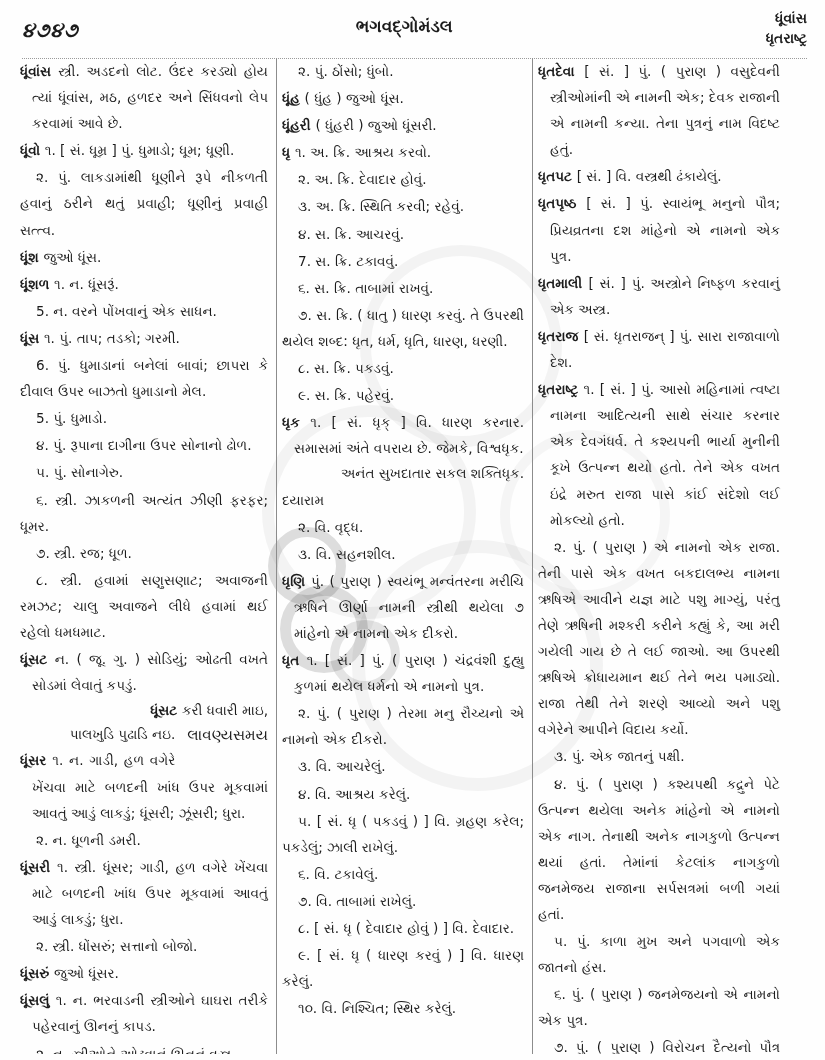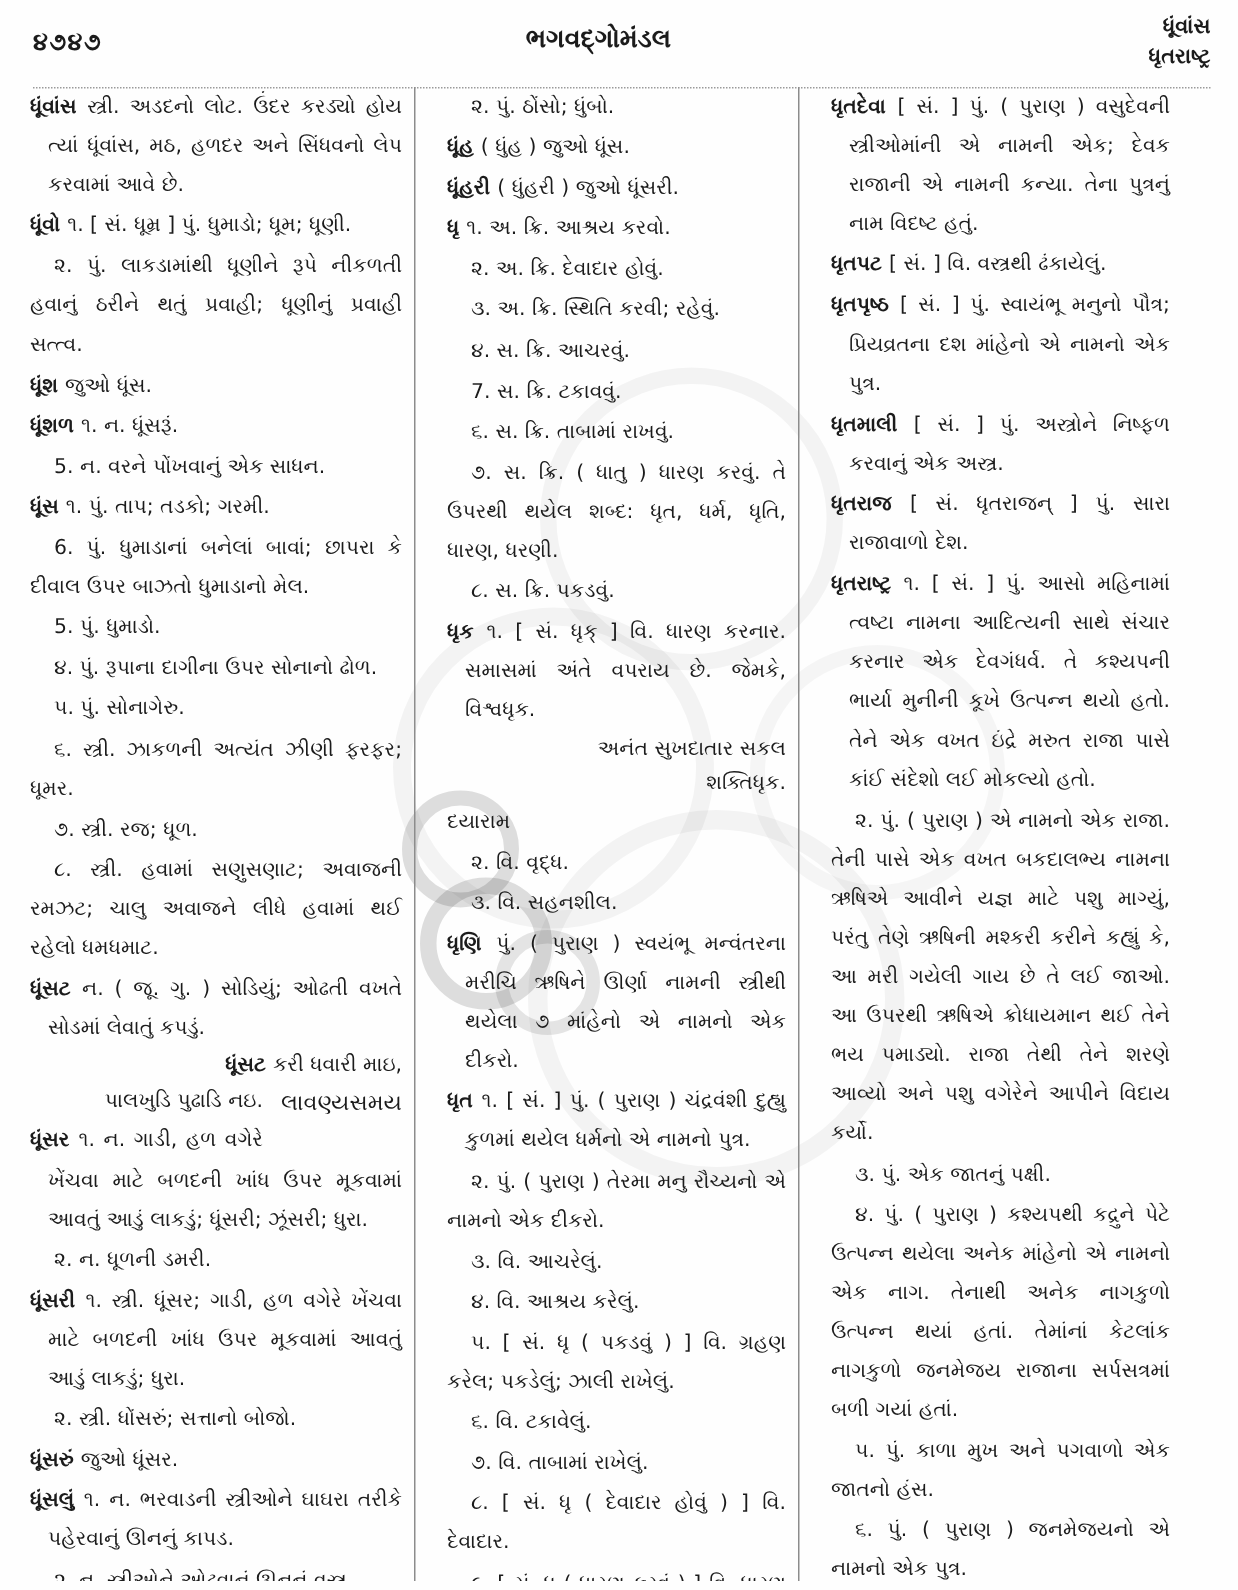--- a/index.html
+++ b/index.html
@@ -9,34 +9,34 @@
     font-family:"DejaVu Sans","Liberation Sans",sans-serif;
     -webkit-font-smoothing:antialiased;
   }
   .page{position:absolute;inset:0;}
   
   .header{
     position:absolute;top:8px;left:22px;right:18px;height:48px;
     display:flex;justify-content:space-between;align-items:flex-start;
     border-bottom:1px dotted #9a9a9a;padding-bottom:2px;
   }
-  .pageno{font-weight:bold;font-size:16px;letter-spacing:1px;margin-top:10px;}
+  .pageno{font-weight:bold;font-size:20px;letter-spacing:1px;margin-top:10px;font-style:italic;}
   .title{font-weight:bold;font-size:17px;margin-top:8px;transform:translateX(-18px);}
   .guides{text-align:right;font-weight:bold;font-size:14px;line-height:1.45;}
   
   .columns{
     position:absolute;top:58px;left:20px;right:10px;bottom:6px;
     display:flex;
   }
   .col{
     width:256px;flex:0 0 256px;overflow:hidden;
     font-size:13.6px;line-height:1.92;text-align:justify;
     padding-right:8px;box-sizing:border-box;
   }
-  .col+.col{border-left:1px solid #8c8c8c;padding-left:21px;}
+  .col+.col{border-left:1px solid #8c8c8c;padding-left:5px;}
   .block{margin:0 0 1px 0;}
   .entry{padding-left:12px;text-indent:-12px;}
   .sense{text-indent:16px;}
   .head{font-weight:bold;}
   .verse{padding-left:46px;text-align:right;line-height:1.7;}
   .attribution{padding-right:10px;}
   .attr{float:right;font-size:15px;margin-left:12px;}
   
   .wm{position:absolute;border-radius:50%;pointer-events:none;}
   .wm.l1{left:360px;top:245px;width:180px;height:180px;border:11px solid rgba(0,0,0,0.045);}
@@ -101,20 +101,21 @@
         <p class="block entry"><span class="head">ધૂંહ </span>( ધુંહ ) જુઓ ધૂંસ.</p>
         <p class="block entry"><span class="head">ધૂંહરી </span>( ધુંહરી ) જુઓ ધૂંસરી.</p>
         <p class="block entry"><span class="head">ધૃ </span>૧. અ. ક્રિ. આશ્રય કરવો.</p>
         <p class="block sense">૨. અ. ક્રિ. દેવાદાર હોવું.</p>
         <p class="block sense">૩. અ. ક્રિ. સ્થિતિ કરવી; રહેવું.</p>
         <p class="block sense">૪. સ. ક્રિ. આચરવું.</p>
         <p class="block sense">7. સ. ક્રિ. ટકાવવું.</p>
         <p class="block sense">૬. સ. ક્રિ. તાબામાં રાખવું.</p>
         <p class="block sense">૭. સ. ક્રિ. ( ધાતુ ) ધારણ કરવું. તે ઉપરથી થયેલ શબ્દ: ધૃત, ધર્મ, ધૃતિ, ધારણ, ધરણી.</p>
         <p class="block sense">૮. સ. ક્રિ. પકડવું.</p>
+        <p class="block sense">૯. સ. ક્રિ. પહેરવું.</p>
         <p class="block entry"><span class="head">ધૃક </span>૧. [ સં. ધૃક્ ] વિ. ધારણ કરનાર. સમાસમાં અંતે વપરાય છે. જેમકે, વિશ્વધૃક.</p>
         <p class="block verse">અનંત સુખદાતાર સકલ શક્તિધૃક.</p>
         <p class="block attribution">દયારામ</p>
         <p class="block sense">૨. વિ. વૃદ્ધ.</p>
         <p class="block sense">૩. વિ. સહનશીલ.</p>
         <p class="block entry"><span class="head">ધૃણિ </span>પું. ( પુરાણ ) સ્વયંભૂ મન્વંતરના મરીચિ ઋષિને ઊર્ણા નામની સ્ત્રીથી થયેલા ૭ માંહેનો એ નામનો એક દીકરો.</p>
         <p class="block entry"><span class="head">ધૃત </span>૧. [ સં. ] પું. ( પુરાણ ) ચંદ્રવંશી દુહ્યુ કુળમાં થયેલ ધર્મનો એ નામનો પુત્ર.</p>
         <p class="block sense">૨. પું. ( પુરાણ ) તેરમા મનુ રૌચ્યનો એ નામનો એક દીકરો.</p>
         <p class="block sense">૩. વિ. આચરેલું.</p>
         <p class="block sense">૪. વિ. આશ્રય કરેલું.</p>

